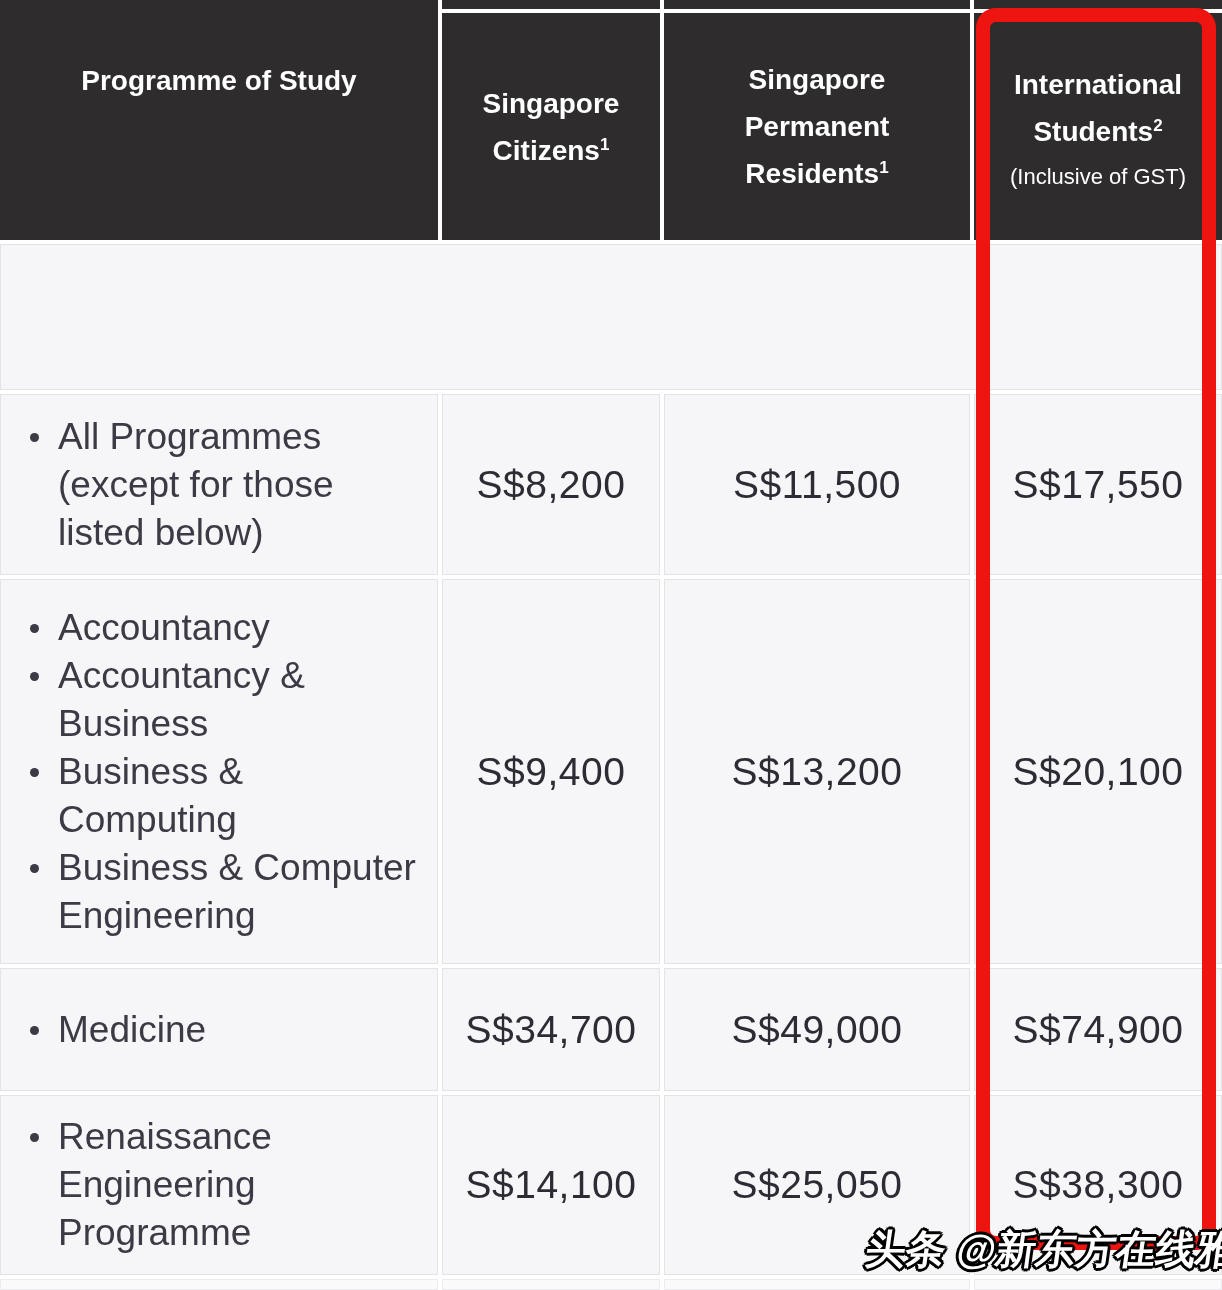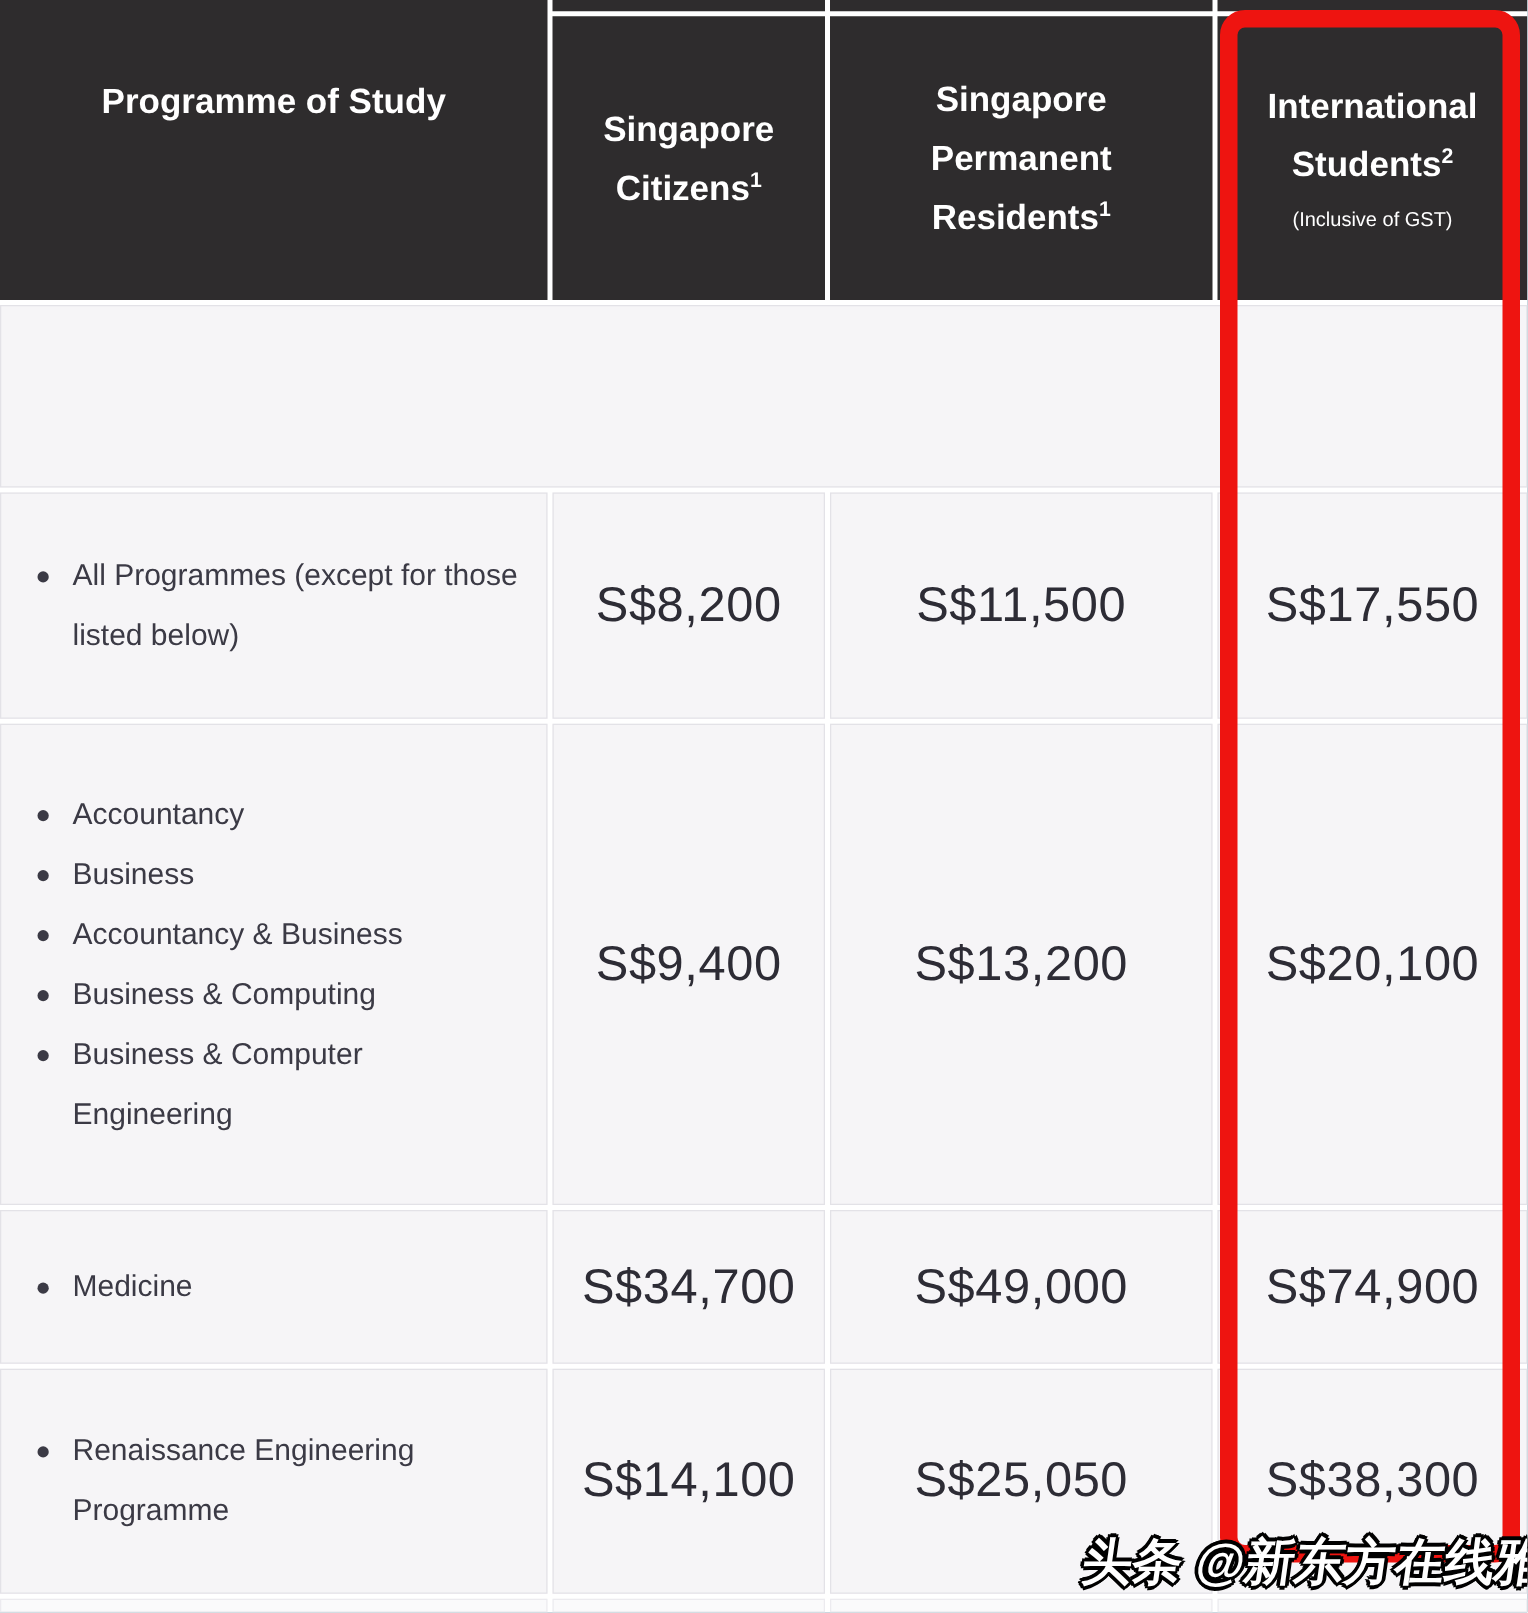--- a/index.html
+++ b/index.html
@@ -37,34 +37,34 @@
     line-height: 47px;
   }
   .col1head { grid-column: 1; grid-row: 1 / 3; justify-content: flex-start; padding-top: 57px; }
   .s2 { grid-column: 2; grid-row: 1; }
   .s3 { grid-column: 3; grid-row: 1; }
   .s4 { grid-column: 4; grid-row: 1; }
   .h2 { grid-column: 2; grid-row: 2; }
   .h3 { grid-column: 3; grid-row: 2; }
   .h4 { grid-column: 4; grid-row: 2; }
   sup { font-size: 17px; vertical-align: super; line-height: 0; }
-  .note { font-size: 16px; font-weight: normal; line-height: 32px; margin-top: 6px; }
+  .note { font-size: 22px; font-weight: normal; line-height: 32px; margin-top: 6px; }
 
   .er { grid-column: 1 / 5; grid-row: 3; }
 
   .prog {
     display: flex;
     align-items: center;
     padding: 8px 18px 8px 0;
   }
   .prog ul { list-style: none; width: 100%; }
   .prog li {
     position: relative;
     padding-left: 57px;
-    font-size: 24px;
+    font-size: 37px;
     line-height: 48px;
     font-weight: 300;
     color: #3b3a45;
   }
   .prog li::before {
     content: "";
     position: absolute;
     left: 29px;
     top: 20px;
     width: 9px;
@@ -155,21 +155,20 @@
         <li>All Programmes (except for those listed below)</li>
       </ul>
     </div>
     <div class="light price r1c2">S$8,200</div>
     <div class="light price r1c3">S$11,500</div>
     <div class="light price r1c4">S$17,550</div>
 
     <div class="light prog r2c1">
       <ul>
         <li>Accountancy</li>
-        <li>Business</li>
         <li>Accountancy &amp; Business</li>
         <li>Business &amp; Computing</li>
         <li>Business &amp; Computer Engineering</li>
       </ul>
     </div>
     <div class="light price r2c2">S$9,400</div>
     <div class="light price r2c3">S$13,200</div>
     <div class="light price r2c4">S$20,100</div>
 
     <div class="light prog r3c1">

